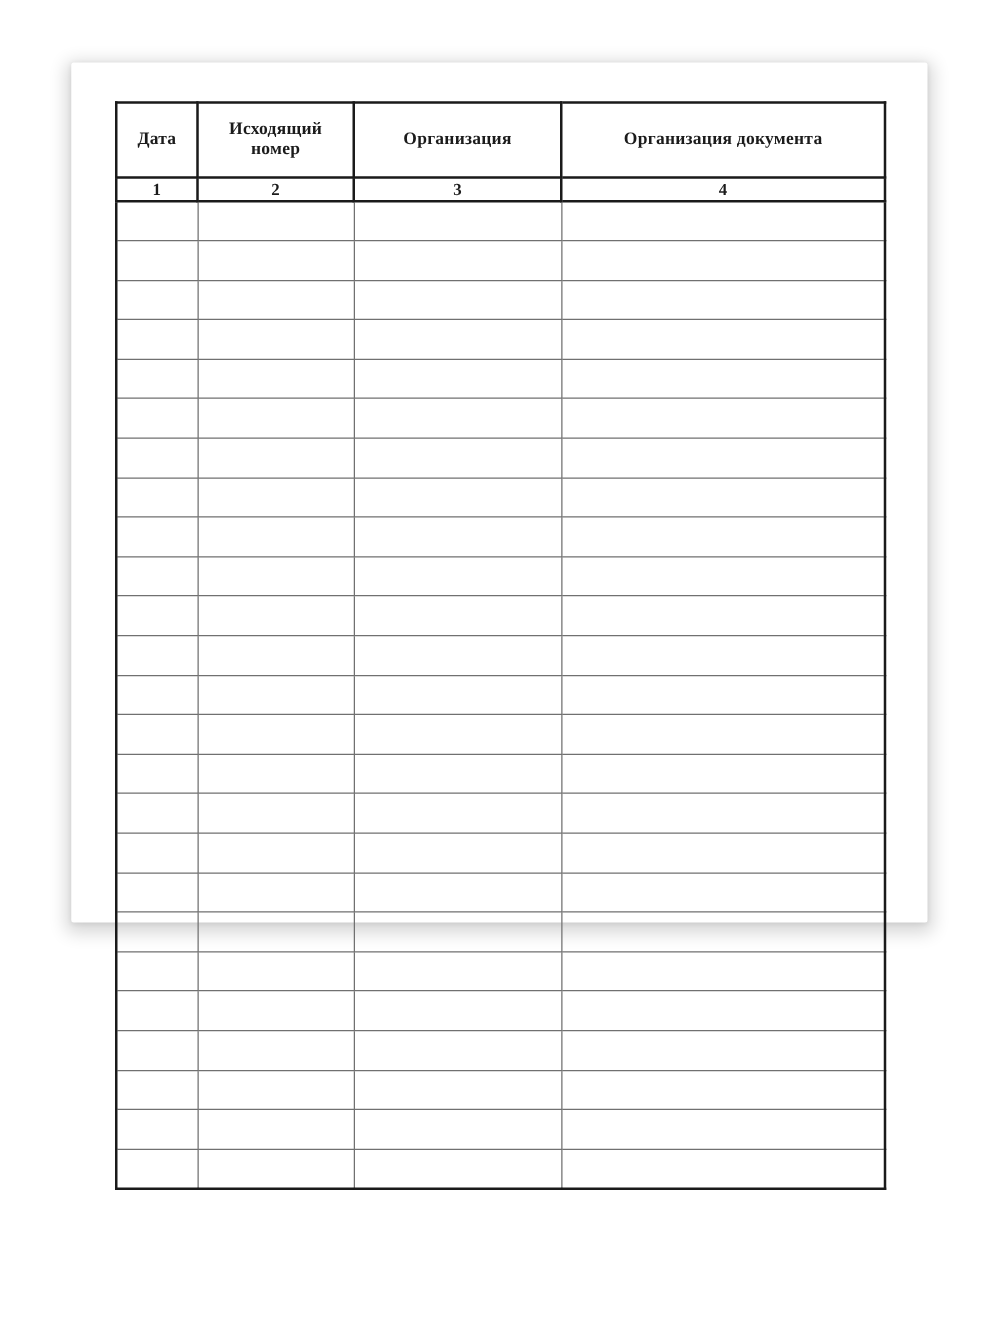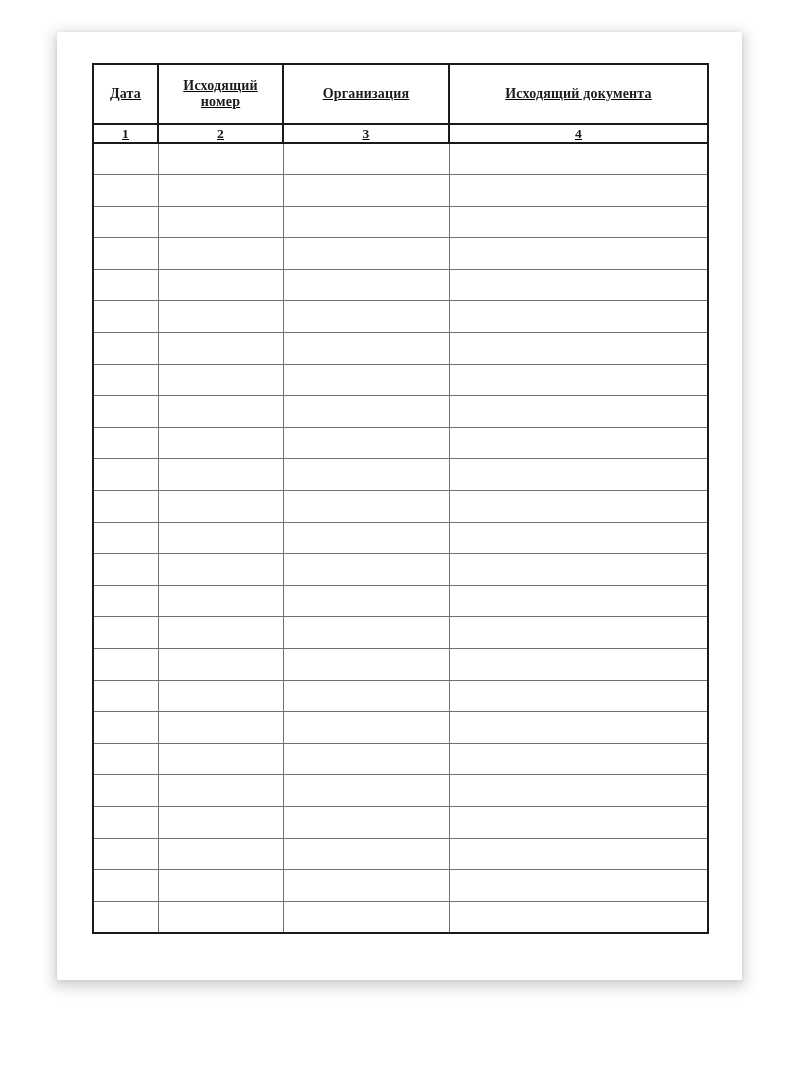--- a/index.html
+++ b/index.html
@@ -13,27 +13,26 @@
   html, body {
     width: 800px;
     height: 1065px;
     background: var(--canvas);
     font-family: "Liberation Serif", "DejaVu Serif", serif;
     overflow: hidden;
   }
   .page {
     position: absolute;
     left: 57px;
-    top: 32px;
+    top: 50px;
     width: 685px;
-    height: 948px;
+    height: 688px;
     background: var(--paper);
     border-radius: 2px;
     box-shadow: 0 4px 14px 4px rgba(0,0,0,0.16), 0 1px 4px rgba(0,0,0,0.08);
-    text-decoration: underline;
   }
   table.journal {
     margin: 31px 35px 0 35px;
     width: 615px;
     border-collapse: collapse;
     table-layout: fixed;
     border: 2.5px solid var(--thick-border);
     color: var(--text-color);
   }
   table.journal thead th {
@@ -66,21 +65,21 @@
       <col style="width:65px">
       <col style="width:125px">
       <col style="width:166px">
       <col style="width:259px">
     </colgroup>
     <thead>
       <tr class="header-row">
         <th>Дата</th>
         <th>Исходящий номер</th>
         <th>Организация</th>
-        <th>Исходящий документа</th>
+        <th>Организация документа</th>
       </tr>
       <tr class="number-row">
         <th>1</th>
         <th>2</th>
         <th>3</th>
         <th>4</th>
       </tr>
     </thead>
     <tbody>
         <tr>

